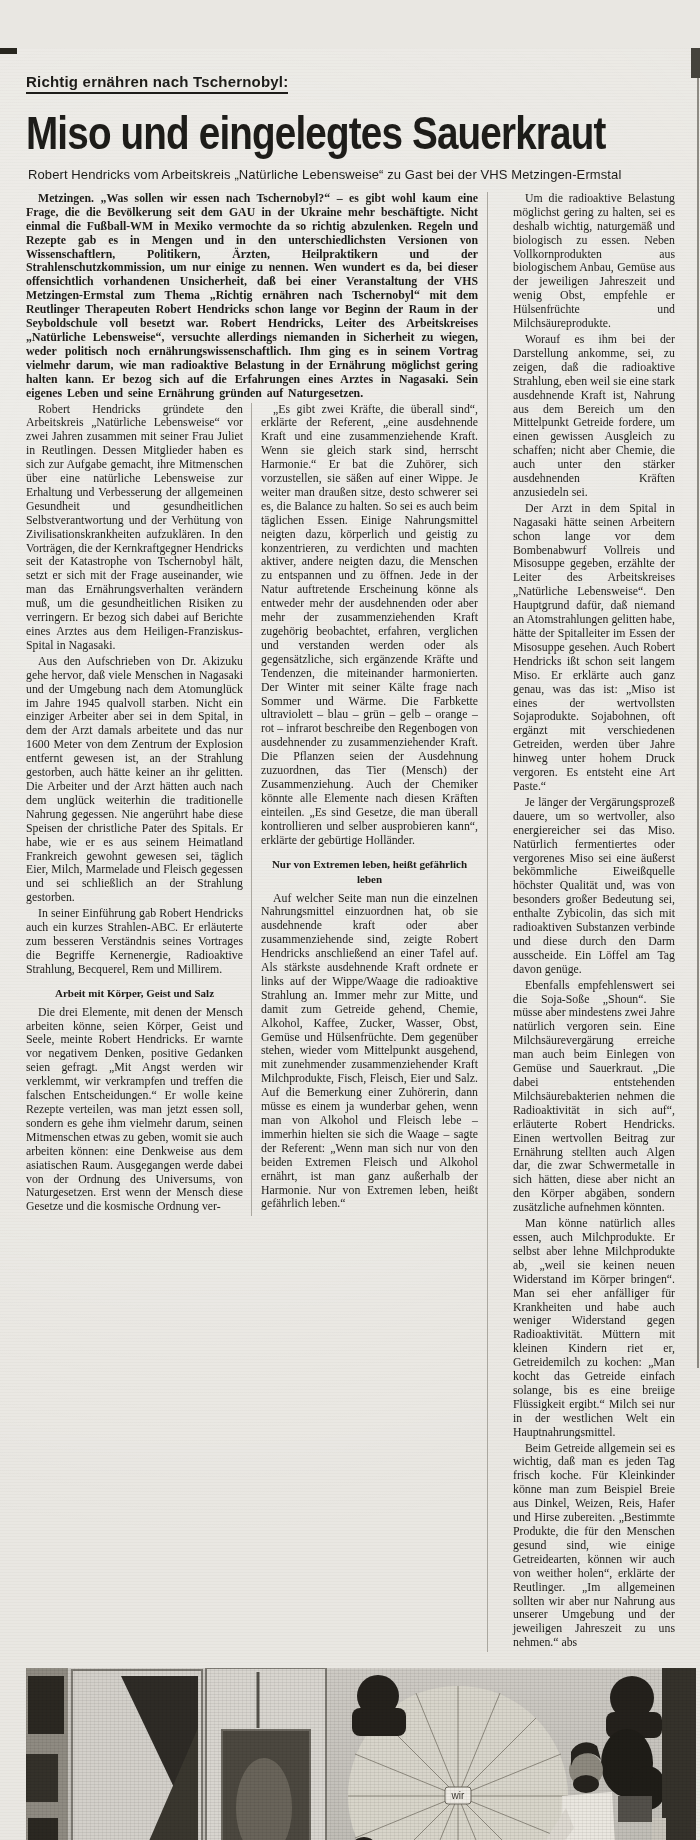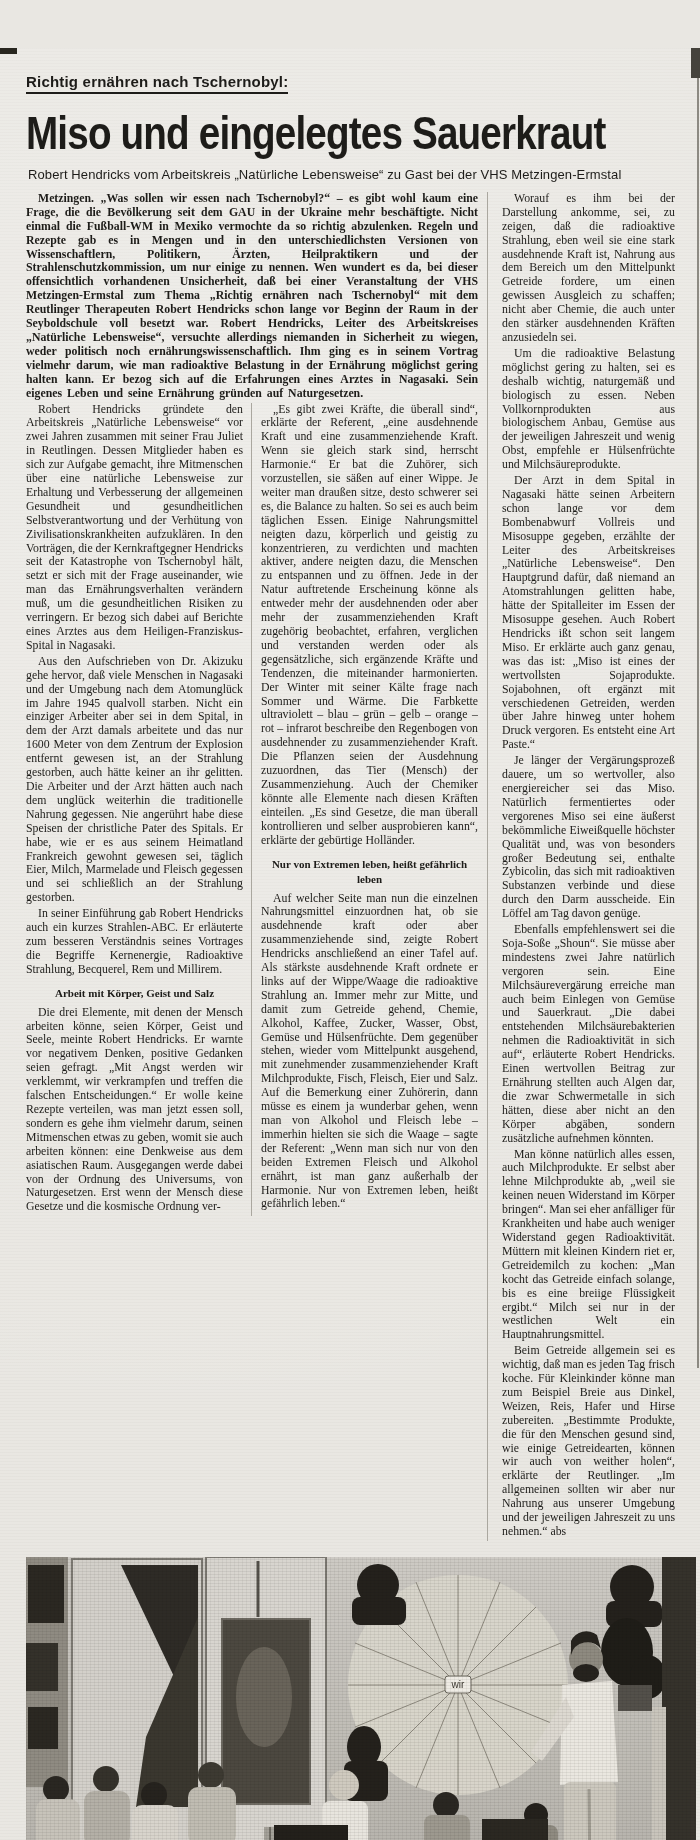--- a/index.html
+++ b/index.html
@@ -37,21 +37,21 @@
     margin:4px 0 10px 0;white-space:nowrap;
     transform:scaleX(.84);transform-origin:left center;
   }
   .deck{
     font-family:"Liberation Sans", sans-serif;
     font-weight:normal;font-size:13px;letter-spacing:.1px;
     margin:0 0 10px 2px;white-space:nowrap;
   }
 
   
-  .body-grid{display:flex;gap:5px;align-items:stretch;}
+  .body-grid{display:flex;gap:16px;align-items:stretch;}
   .left-zone{width:452px;padding-right:9px;border-right:1px solid #aaa79f;}
   .col3{width:208px;padding-left:9px;}
   .lead{
     font-weight:bold;font-size:13.6px;line-height:18.4px;
     text-align:justify;text-indent:14px;word-spacing:2px;
     margin:0 0 14px 0;
   }
   .twocol{display:flex;justify-content:flex-end;}
   .colA{width:217px;padding-right:8px;border-right:1px solid #aaa79f;}
   .colB{width:217px;padding-left:9px;}
@@ -114,22 +114,22 @@
             <p>Die drei Elemente, mit denen der Mensch arbeiten könne, seien Körper, Geist und Seele, meinte Robert Hendricks. Er warnte vor negativem Denken, positive Gedanken seien gefragt. „Mit Angst werden wir verklemmt, wir verkrampfen und treffen die falschen Entscheidungen.“ Er wolle keine Rezepte verteilen, was man jetzt essen soll, sondern es gehe ihm vielmehr darum, seinen Mitmenschen etwas zu geben, womit sie auch arbeiten können: eine Denkweise aus dem asiatischen Raum. Ausgegangen werde dabei von der Ordnung des Universums, von Naturgesetzen. Erst wenn der Mensch diese Gesetze und die kosmische Ordnung ver-</p>
           </div>
           <div class="colB">
             <p>„Es gibt zwei Kräfte, die überall sind“, erklärte der Referent, „eine ausdehnende Kraft und eine zusammenziehende Kraft. Wenn sie gleich stark sind, herrscht Harmonie.“ Er bat die Zuhörer, sich vorzustellen, sie säßen auf einer Wippe. Je weiter man draußen sitze, desto schwerer sei es, die Balance zu halten. So sei es auch beim täglichen Essen. Einige Nahrungsmittel neigten dazu, körperlich und geistig zu konzentrieren, zu verdichten und machten aktiver, andere neigten dazu, die Menschen zu entspannen und zu öffnen. Jede in der Natur auftretende Erscheinung könne als entweder mehr der ausdehnenden oder aber mehr der zusammenziehenden Kraft zugehörig beobachtet, erfahren, verglichen und verstanden werden oder als gegensätzliche, sich ergänzende Kräfte und Tendenzen, die miteinander harmonierten. Der Winter mit seiner Kälte frage nach Sommer und Wärme. Die Farbkette ultraviolett – blau – grün – gelb – orange – rot – infrarot beschreibe den Regenbogen von ausdehnender zu zusammenziehender Kraft. Die Pflanzen seien der Ausdehnung zuzuordnen, das Tier (Mensch) der Zusammenziehung. Auch der Chemiker könnte alle Elemente nach diesen Kräften einteilen. „Es sind Gesetze, die man überall kontrollieren und selber ausprobieren kann“, erklärte der gebürtige Holländer.</p>
             <h3 class="subhead">Nur von Extremen leben, heißt gefährlich leben</h3>
             <p>Auf welcher Seite man nun die einzelnen Nahrungsmittel einzuordnen hat, ob sie ausdehnende kraft oder aber zusammenziehende sind, zeigte Robert Hendricks anschließend an einer Tafel auf. Als stärkste ausdehnende Kraft ordnete er links auf der Wippe/Waage die radioaktive Strahlung an. Immer mehr zur Mitte, und damit zum Getreide gehend, Chemie, Alkohol, Kaffee, Zucker, Wasser, Obst, Gemüse und Hülsenfrüchte. Dem gegenüber stehen, wieder vom Mittelpunkt ausgehend, mit zunehmender zusammenziehender Kraft Milchprodukte, Fisch, Fleisch, Eier und Salz. Auf die Bemerkung einer Zuhörerin, dann müsse es einem ja wunderbar gehen, wenn man von Alkohol und Fleisch lebe – immerhin hielten sie sich die Waage – sagte der Referent: „Wenn man sich nur von den beiden Extremen Fleisch und Alkohol ernährt, ist man ganz außerhalb der Harmonie. Nur von Extremen leben, heißt gefährlich leben.“</p>
           </div>
         </div>
       </div>
       <div class="col3">
+        <p>Um die radioaktive Belastung möglichst gering zu halten, sei es deshalb wichtig, naturgemäß und biologisch zu essen. Neben Vollkornprodukten aus biologischem Anbau, Gemüse aus der jeweiligen Jahreszeit und wenig Obst, empfehle er Hülsenfrüchte und Milchsäureprodukte.</p>
         <p>Worauf es ihm bei der Darstellung ankomme, sei, zu zeigen, daß die radioaktive Strahlung, eben weil sie eine stark ausdehnende Kraft ist, Nahrung aus dem Bereich um den Mittelpunkt Getreide fordere, um einen gewissen Ausgleich zu schaffen; nicht aber Chemie, die auch unter den stärker ausdehnenden Kräften anzusiedeln sei.</p>
-        <p>Um die radioaktive Belastung möglichst gering zu halten, sei es deshalb wichtig, naturgemäß und biologisch zu essen. Neben Vollkornprodukten aus biologischem Anbau, Gemüse aus der jeweiligen Jahreszeit und wenig Obst, empfehle er Hülsenfrüchte und Milchsäureprodukte.</p>
         <p>Der Arzt in dem Spital in Nagasaki hätte seinen Arbeitern schon lange vor dem Bombenabwurf Vollreis und Misosuppe gegeben, erzählte der Leiter des Arbeitskreises „Natürliche Lebensweise“. Den Hauptgrund dafür, daß niemand an Atomstrahlungen gelitten habe, hätte der Spitalleiter im Essen der Misosuppe gesehen. Auch Robert Hendricks ißt schon seit langem Miso. Er erklärte auch ganz genau, was das ist: „Miso ist eines der wertvollsten Sojaprodukte. Sojabohnen, oft ergänzt mit verschiedenen Getreiden, werden über Jahre hinweg unter hohem Druck vergoren. Es entsteht eine Art Paste.“</p>
         <p>Je länger der Vergärungsprozeß dauere, um so wertvoller, also energiereicher sei das Miso. Natürlich fermentiertes oder vergorenes Miso sei eine äußerst bekömmliche Eiweißquelle höchster Qualität und, was von besonders großer Bedeutung sei, enthalte Zybicolin, das sich mit radioaktiven Substanzen verbinde und diese durch den Darm ausscheide. Ein Löffel am Tag davon genüge.</p>
         <p>Ebenfalls empfehlenswert sei die Soja-Soße „Shoun“. Sie müsse aber mindestens zwei Jahre natürlich vergoren sein. Eine Milchsäurevergärung erreiche man auch beim Einlegen von Gemüse und Sauerkraut. „Die dabei entstehenden Milchsäurebakterien nehmen die Radioaktivität in sich auf“, erläuterte Robert Hendricks. Einen wertvollen Beitrag zur Ernährung stellten auch Algen dar, die zwar Schwermetalle in sich hätten, diese aber nicht an den Körper abgäben, sondern zusätzliche aufnehmen könnten.</p>
         <p>Man könne natürlich alles essen, auch Milchprodukte. Er selbst aber lehne Milchprodukte ab, „weil sie keinen neuen Widerstand im Körper bringen“. Man sei eher anfälliger für Krankheiten und habe auch weniger Widerstand gegen Radioaktivität. Müttern mit kleinen Kindern riet er, Getreidemilch zu kochen: „Man kocht das Getreide einfach solange, bis es eine breiige Flüssigkeit ergibt.“ Milch sei nur in der westlichen Welt ein Hauptnahrungsmittel.</p>
         <p>Beim Getreide allgemein sei es wichtig, daß man es jeden Tag frisch koche. Für Kleinkinder könne man zum Beispiel Breie aus Dinkel, Weizen, Reis, Hafer und Hirse zubereiten. „Bestimmte Produkte, die für den Menschen gesund sind, wie einige Getreidearten, können wir auch von weither holen“, erklärte der Reutlinger. „Im allgemeinen sollten wir aber nur Nahrung aus unserer Umgebung und der jeweiligen Jahreszeit zu uns nehmen.“ abs</p>
       </div>
     </div>
 
     <figure>
       <div class="photo">

